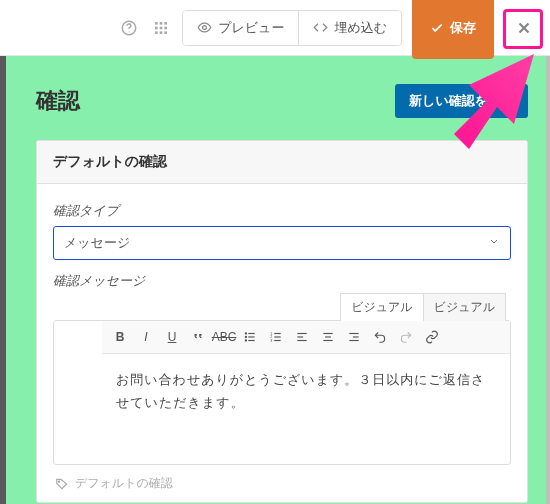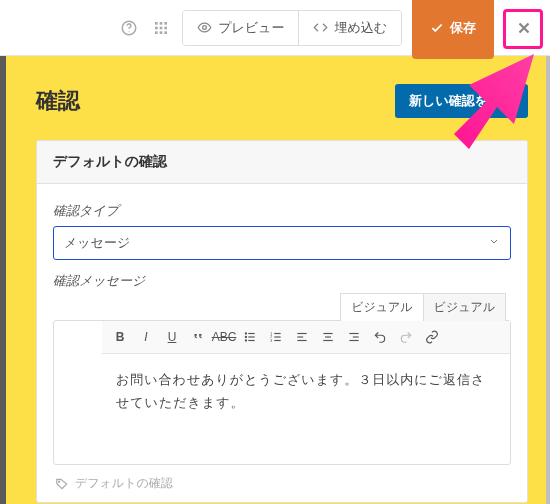--- a/index.html
+++ b/index.html
@@ -94,21 +94,21 @@
     display:flex;
     height: calc(100% - 56px);
     background:#fff;
   }
   .sidebar-strip {
     width: 6px;
     background: #5a5a5a;
   }
   .content-outer {
     flex:1;
-    background:#fde047;
+    background:#86efac;
     padding: 28px 18px 12px 30px;
     overflow: hidden;
     position:relative;
   }
   .right-strip {
     width: 4px;
     background:#bfbfbf;
   }
 
   .page-head {

